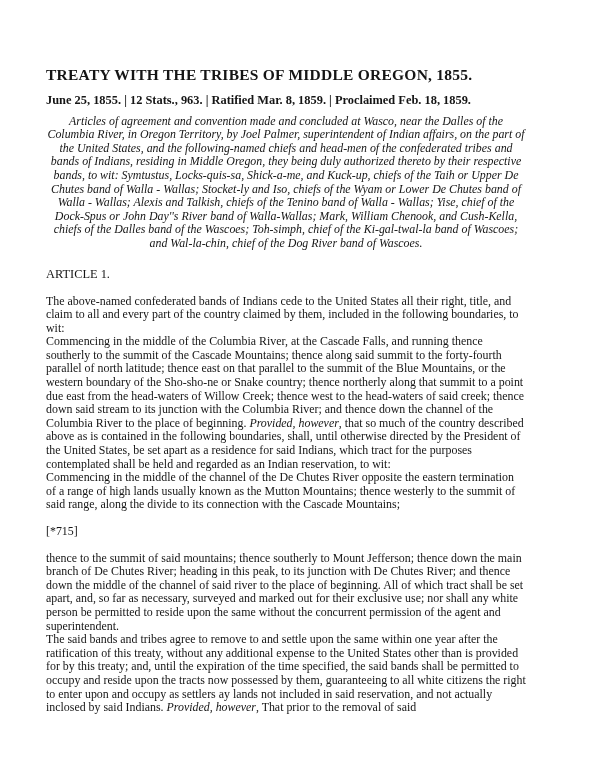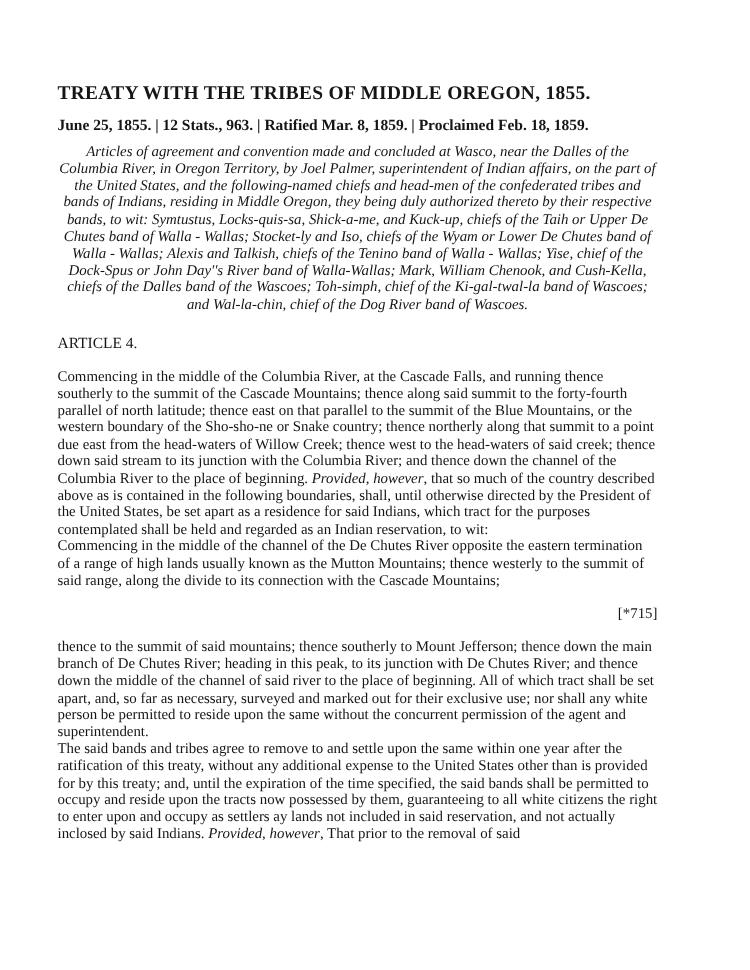--- a/index.html
+++ b/index.html
@@ -49,36 +49,36 @@
     line-height: 1.2;
   }
   .body-para {
     font-size: 11.9px;
     line-height: 13.6px;
     margin: 0;
     text-align: left;
   }
   .page-marker {
     margin: 13px 0;
-    text-align: right;
   }
   .body-para em {
     font-style: italic;
   }
 </style>
 </head>
 <body>
 
 <div class="page">
   <div class="content">
     <h1 class="doc-title">TREATY WITH THE TRIBES OF MIDDLE OREGON, 1855.</h1>
     <p class="citation-line">June 25, 1855. | 12 Stats., 963. | Ratified Mar. 8, 1859. | Proclaimed Feb. 18, 1859.</p>
     <p class="preamble">Articles of agreement and convention made and concluded at Wasco, near the Dalles of the Columbia River, in Oregon Territory, by Joel Palmer, superintendent of Indian affairs, on the part of the United States, and the following-named chiefs and head-men of the confederated tribes and bands of Indians, residing in Middle Oregon, they being duly authorized thereto by their respective bands, to wit: Symtustus, Locks-quis-sa, Shick-a-me, and Kuck-up, chiefs of the Taih or Upper De Chutes band of Walla - Wallas; Stocket-ly and Iso, chiefs of the Wyam or Lower De Chutes band of Walla - Wallas; Alexis and Talkish, chiefs of the Tenino band of Walla - Wallas; Yise, chief of the Dock-Spus or John Day''s River band of Walla-Wallas; Mark, William Chenook, and Cush-Kella, chiefs of the Dalles band of the Wascoes; Toh-simph, chief of the Ki-gal-twal-la band of Wascoes; and Wal-la-chin, chief of the Dog River band of Wascoes.</p>
-    <p class="article-heading">ARTICLE 4.</p>
+    <p class="article-heading">ARTICLE 1.</p>
     <div>
+        <p class="body-para"><span>The above-named confederated bands of Indians cede to the United States all their right, title, and claim to all and every part of the country claimed by them, included in the following boundaries, to wit:</span></p>
         <p class="body-para"><span>Commencing in the middle of the Columbia River, at the Cascade Falls, and running thence southerly to the summit of the Cascade Mountains; thence along said summit to the forty-fourth parallel of north latitude; thence east on that parallel to the summit of the Blue Mountains, or the western boundary of the Sho-sho-ne or Snake country; thence northerly along that summit to a point due east from the head-waters of Willow Creek; thence west to the head-waters of said creek; thence down said stream to its junction with the Columbia River; and thence down the channel of the Columbia River to the place of beginning. </span><em>Provided, however</em><span>, that so much of the country described above as is contained in the following boundaries, shall, until otherwise directed by the President of the United States, be set apart as a residence for said Indians, which tract for the purposes contemplated shall be held and regarded as an Indian reservation, to wit:</span></p>
         <p class="body-para"><span>Commencing in the middle of the channel of the De Chutes River opposite the eastern termination of a range of high lands usually known as the Mutton Mountains; thence westerly to the summit of said range, along the divide to its connection with the Cascade Mountains;</span></p>
         <p class="body-para page-marker"><span>[*715]</span></p>
         <p class="body-para"><span>thence to the summit of said mountains; thence southerly to Mount Jefferson; thence down the main branch of De Chutes River; heading in this peak, to its junction with De Chutes River; and thence down the middle of the channel of said river to the place of beginning. All of which tract shall be set apart, and, so far as necessary, surveyed and marked out for their exclusive use; nor shall any white person be permitted to reside upon the same without the concurrent permission of the agent and superintendent.</span></p>
         <p class="body-para"><span>The said bands and tribes agree to remove to and settle upon the same within one year after the ratification of this treaty, without any additional expense to the United States other than is provided for by this treaty; and, until the expiration of the time specified, the said bands shall be permitted to occupy and reside upon the tracts now possessed by them, guaranteeing to all white citizens the right to enter upon and occupy as settlers ay lands not included in said reservation, and not actually inclosed by said Indians. </span><em>Provided, however</em><span>, That prior to the removal of said</span></p>
       </div>
   </div>
 </div>
 
 </body></html>

